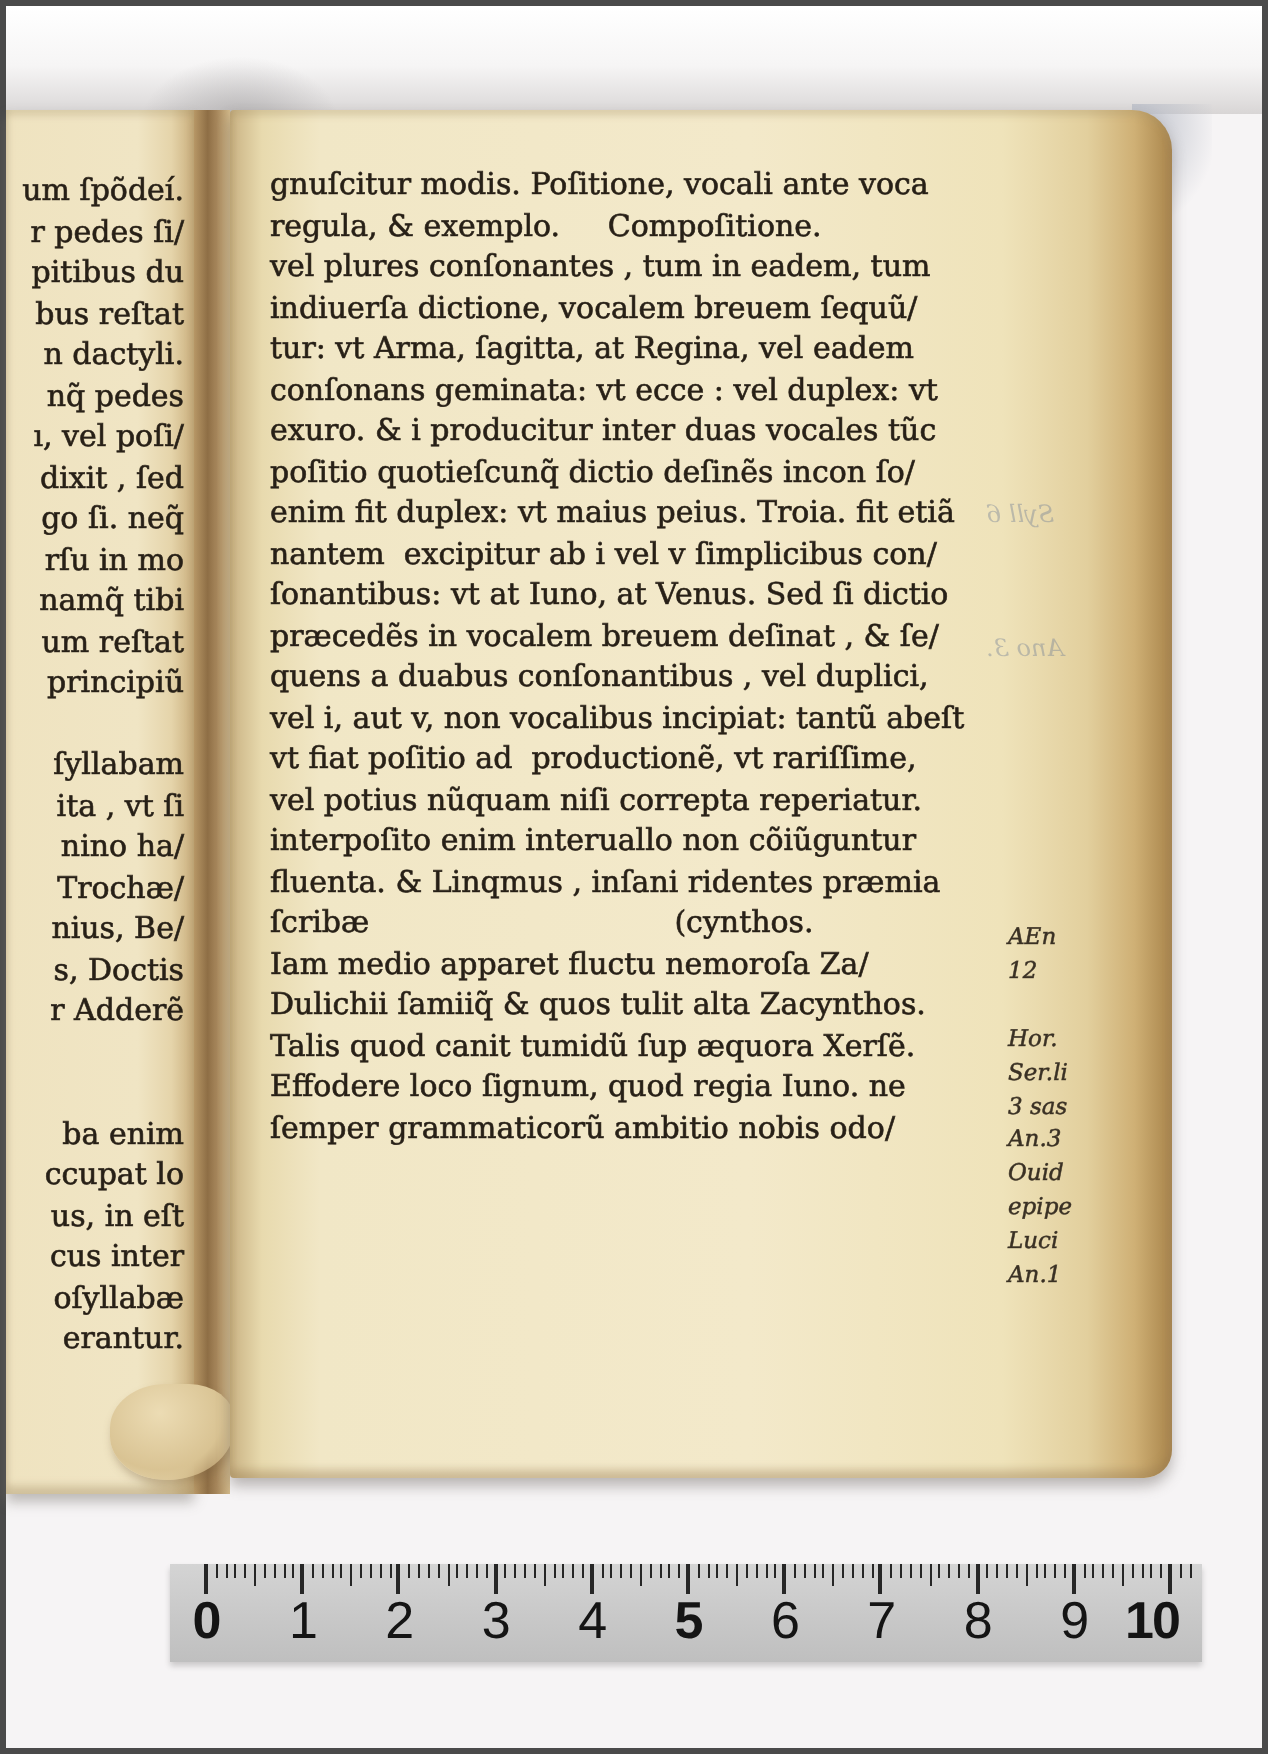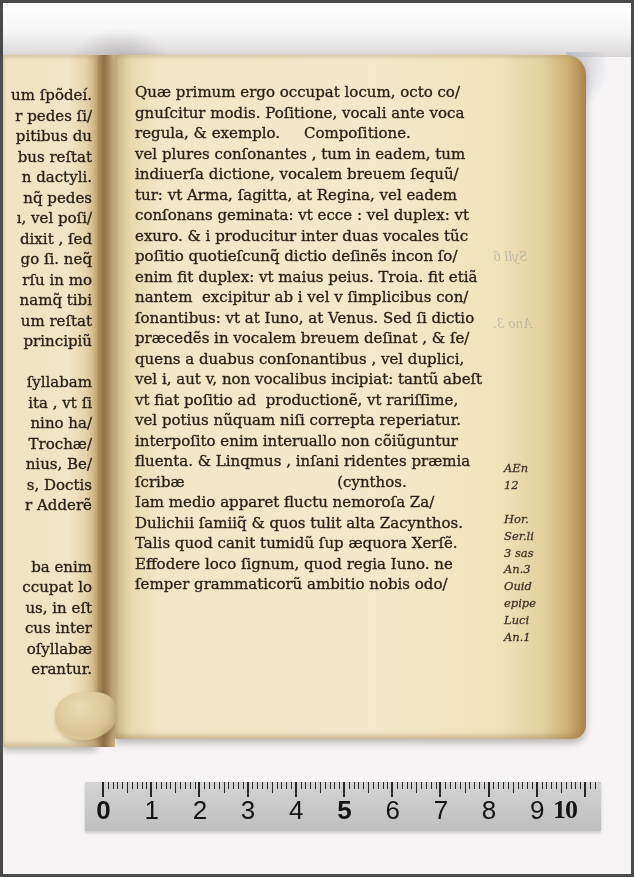--- a/index.html
+++ b/index.html
@@ -126,21 +126,20 @@
         <div class="pline">oſyllabæ</div>
         <div class="pline">erantur.</div>
       </div>
   </div>
 
   <div class="gutter"></div>
   <div class="gutter-curl"></div>
 
   <div class="right-page">
     <div class="right-lines" id="right-lines">
-        <div class="rline">Quæ primum ergo occupat locum, octo co/</div>
         <div class="rline">gnuſcitur modis. Poſitione, vocali ante voca</div>
         <div class="rline">regula, &amp; exemplo.     Compoſitione.</div>
         <div class="rline">vel plures conſonantes , tum in eadem, tum</div>
         <div class="rline">indiuerſa dictione, vocalem breuem ſequũ/</div>
         <div class="rline">tur: vt Arma, ſagitta, at Regina, vel eadem</div>
         <div class="rline">conſonans geminata: vt ecce : vel duplex: vt</div>
         <div class="rline">exuro. &amp; i producitur inter duas vocales tũc</div>
         <div class="rline">poſitio quotieſcunq̃ dictio deſinẽs incon ſo/</div>
         <div class="rline">enim fit duplex: vt maius peius. Troia. fit etiã</div>
         <div class="rline">nantem  excipitur ab i vel v ſimplicibus con/</div>
@@ -287,17 +286,17 @@
         <div class="rnum bold" style="left: 18px;">0</div>
         <div class="rnum" style="left: 66.2px;">1</div>
         <div class="rnum" style="left: 114.4px;">2</div>
         <div class="rnum" style="left: 162.6px;">3</div>
         <div class="rnum" style="left: 210.8px;">4</div>
         <div class="rnum bold" style="left: 259px;">5</div>
         <div class="rnum" style="left: 307.2px;">6</div>
         <div class="rnum" style="left: 355.4px;">7</div>
         <div class="rnum" style="left: 403.6px;">8</div>
         <div class="rnum" style="left: 451.8px;">9</div>
-        <div class="rnum bold" style="left: 480px; font-family: Liberation Serif, serif;">10</div>
+        <div class="rnum bold" style="left: 491px;">10</div>
       </div>
   </div>
 
 </div>
 
 </body></html>

